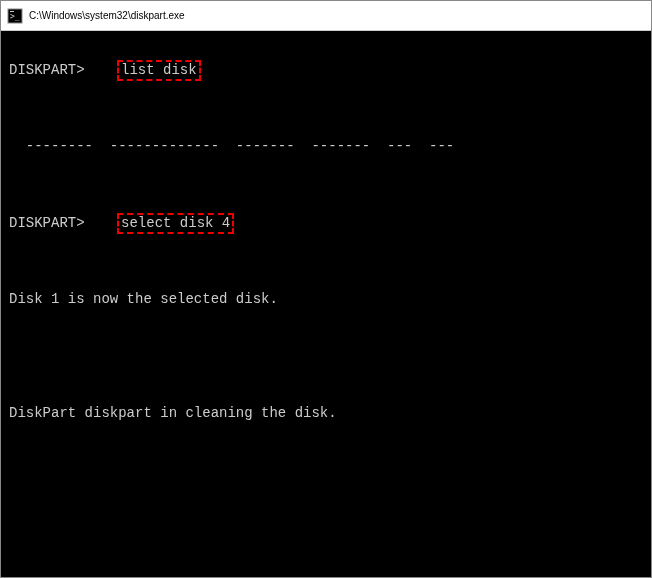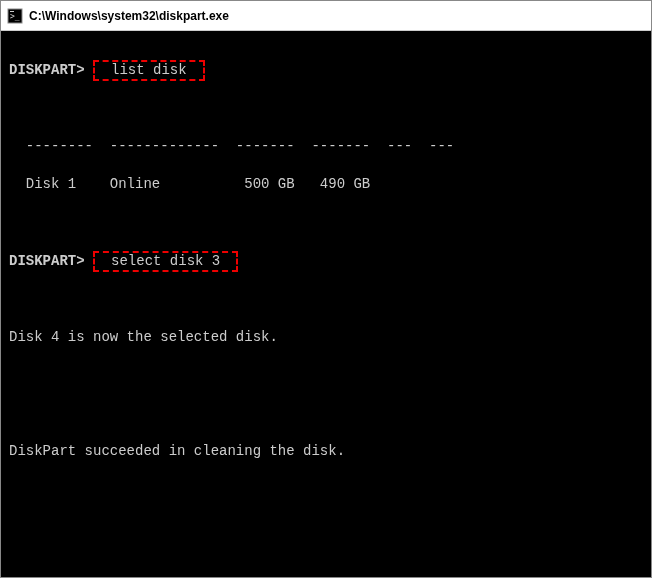--- a/index.html
+++ b/index.html
@@ -28,70 +28,69 @@
     .titlebar-icon {
       width: 16px;
       height: 16px;
       margin-right: 6px;
       display: flex;
       align-items: center;
       justify-content: center;
     }
     .titlebar-icon svg { display: block; }
     .titlebar-text {
-      font-size: 12px;
+      font-size: 10px;
       color: #000;
-      font-weight: bold;
     }
     .terminal {
       flex: 1;
       background: #000;
       color: #ccc;
       font-family: 'Consolas', 'Courier New', monospace;
       font-size: 14px;
       padding: 10px 8px 8px 8px;
       line-height: 1.35;
       white-space: pre;
       overflow: hidden;
     }
     .line { display: block; min-height: 1.35em; }
     .highlight {
       border: 2px dashed #e00;
-      padding: 0 16px;
+      padding: 0 2px;
       display: inline-block;
       line-height: 1.2;
+      margin-left: 24px;
     }
-    .prompt { display: inline; font-weight: bold; }
+    .prompt { display: inline; }
   </style>
 </head>
 <body>
 
 <div class="window">
   <div class="titlebar">
     <span class="titlebar-icon">
       <svg width="16" height="16" viewBox="0 0 16 16">
         <rect x="1" y="1" width="14" height="14" fill="#000" stroke="#888" stroke-width="1"></rect>
         <rect x="3" y="3" width="4" height="1" fill="#ccc"></rect>
         <text x="3" y="11" font-size="8" fill="#ccc" font-family="monospace">&gt;_</text>
       </svg>
     </span>
     <span class="titlebar-text">C:\Windows\system32\diskpart.exe</span>
   </div>
   <div class="terminal">
 <span class="line"><span class="prompt">DISKPART&gt;</span> <span class="highlight">list disk</span></span>
 <span class="line"></span>
 <span class="line">  --------  -------------  -------  -------  ---  ---</span>
-<span class="line">  Disk 1    Online          500 GB   490 GB</span>
 <span class="line"></span>
-<span class="line"><span class="prompt">DISKPART&gt;</span> <span class="highlight">select disk 3</span></span>
+<span class="line"><span class="prompt">DISKPART&gt;</span> <span class="highlight">select disk 4</span></span>
 <span class="line"></span>
-<span class="line">Disk 4 is now the selected disk.</span>
+<span class="line">Disk 1 is now the selected disk.</span>
 <span class="line"></span>
 <span class="line"></span>
-<span class="line">DiskPart succeeded in cleaning the disk.</span>
+<span class="line">DiskPart diskpart in cleaning the disk.</span>
 
 
 
 
 
 
 
 
 
 

